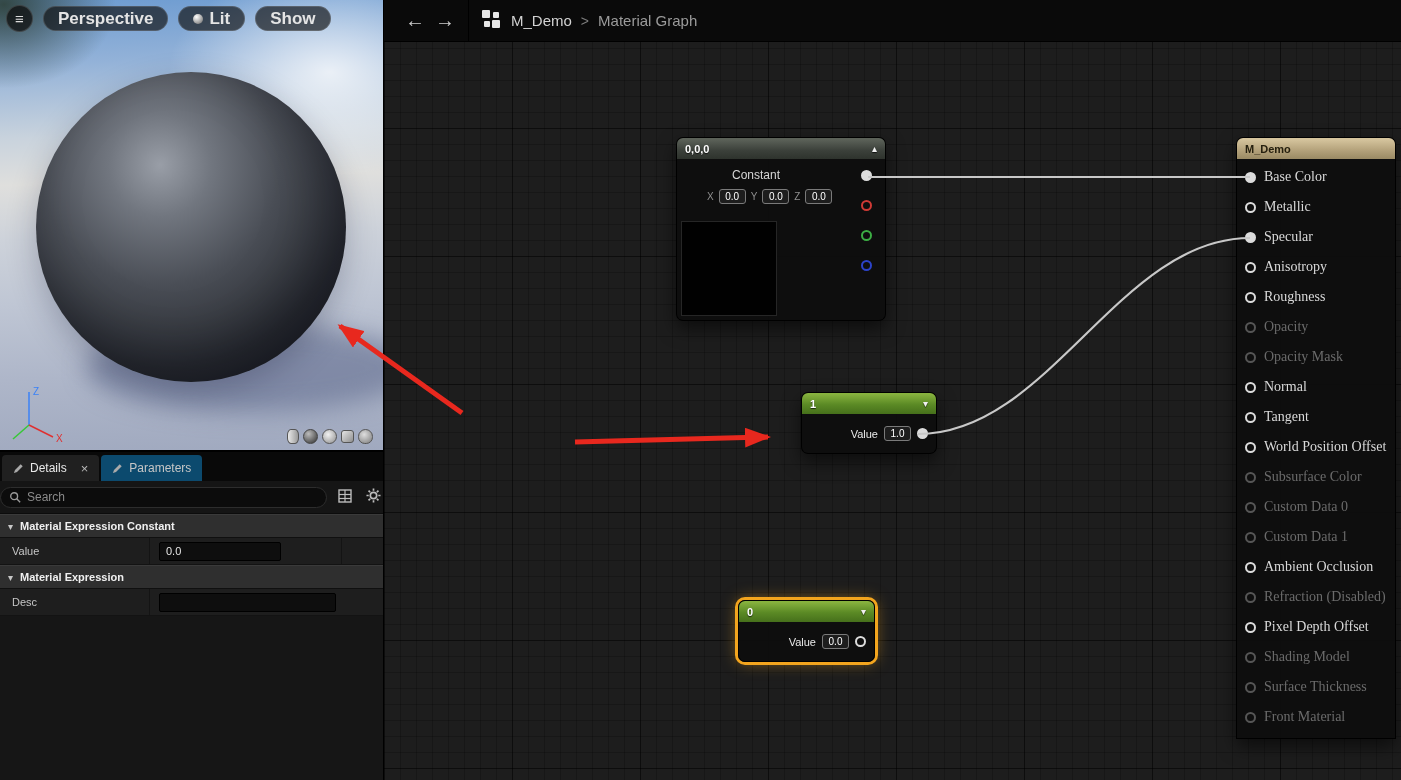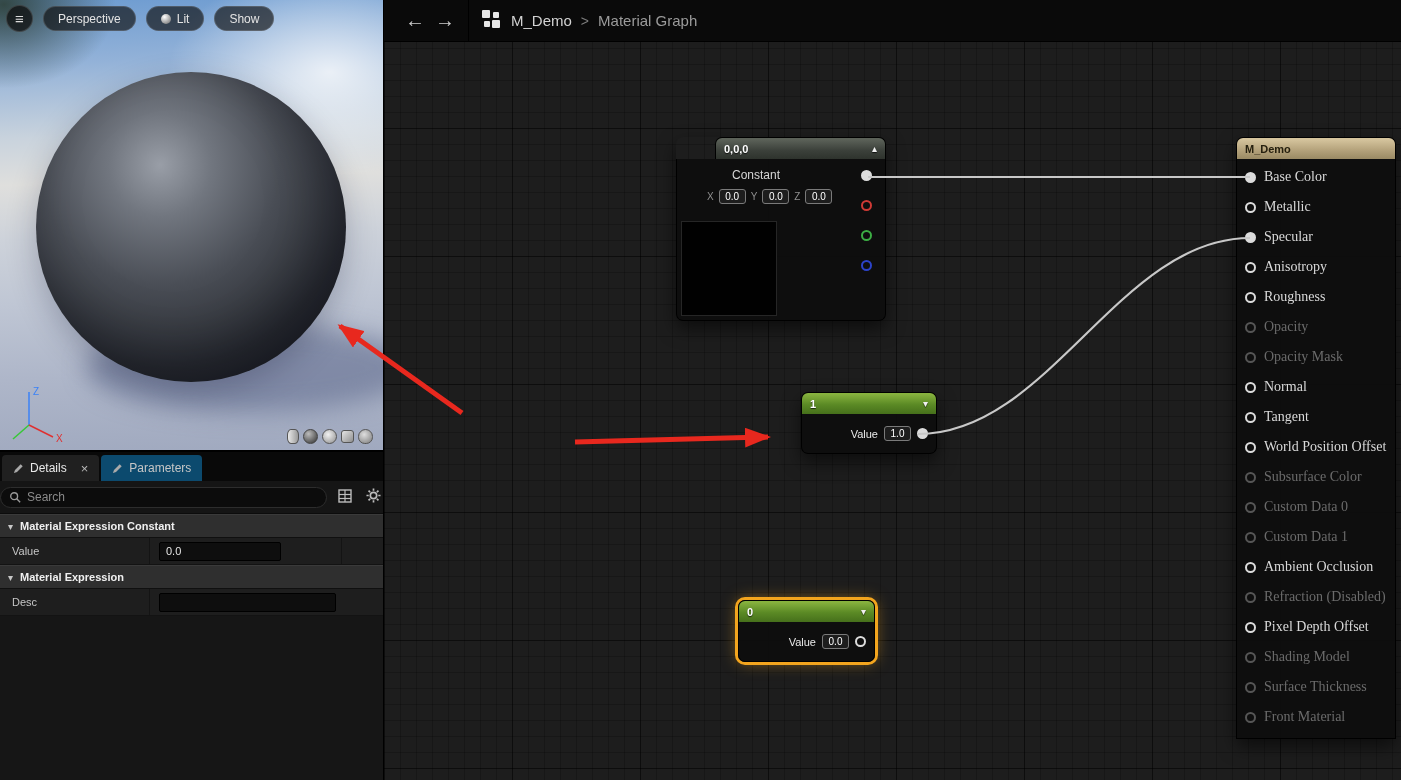--- a/index.html
+++ b/index.html
@@ -19,21 +19,21 @@
   }
   .vp-shadow { position:absolute; left:86px; top:324px; width:330px; height:88px; border-radius:50%;
     background:rgba(86,97,134,.52); filter:blur(12px); }
   .vp-sphere { position:absolute; left:36px; top:72px; width:310px; height:310px; border-radius:50%;
     background:radial-gradient(circle at 40% 30%, #999ea7 0%, #71767f 18%, #4a4e56 42%, #2b2e34 70%, #16181c 100%);
     box-shadow:inset -18px -26px 55px rgba(0,0,12,.35), 0 10px 30px rgba(20,25,50,.25); }
   .vp-toolbar { position:absolute; left:6px; top:5px; display:flex; align-items:center; gap:10px; z-index:3; }
   .vp-burger { width:27px; height:27px; border-radius:50%; border:1px solid rgba(255,255,255,.15);
     background:rgba(14,14,14,.74); color:#ddd; font-size:15px; line-height:25px; text-align:center; cursor:pointer; }
   .vp-pill { height:25px; padding:0 14px; border-radius:13px; border:1px solid rgba(255,255,255,.15);
-    background:rgba(14,14,14,.66); color:#e4e4e4; font-size:12px; display:flex; align-items:center; gap:6px; cursor:pointer; }
+    background:rgba(14,14,14,.66); color:#e4e4e4; font-size:17px; display:flex; align-items:center; gap:6px; cursor:pointer;font-weight:bold; }
   .lit-dot { width:10px; height:10px; border-radius:50%; flex:none;
     background:radial-gradient(circle at 35% 30%, #ffffff, #8a8a8a 75%); }
   .axis-gizmo { position:absolute; left:8px; top:382px; z-index:2; }
   .vp-shapes { position:absolute; right:10px; bottom:6px; display:flex; align-items:center; gap:4px; z-index:3; }
   .shape-btn { width:15px; height:15px; cursor:pointer; }
   .shape-cyl { width:12px; border-radius:4px/6px; background:linear-gradient(90deg,#e9e9e9,#9a9a9a); border:1px solid #555; }
   .shape-sph1 { border-radius:50%; background:radial-gradient(circle at 35% 30%, #bcbcbc, #2f2f2f); border:1px solid #444; }
   .shape-plane { border-radius:50%; background:radial-gradient(circle at 40% 35%, #f1f1f1, #8e8e8e); border:1px solid #555; }
   .shape-cube { width:13px; height:13px; border-radius:3px; background:linear-gradient(135deg,#e5e5e5,#8f8f8f); border:1px solid #555; }
   .shape-tea { border-radius:50% 50% 45% 45%; background:radial-gradient(circle at 40% 35%, #dedede, #7c7c7c); border:1px solid #555; }
@@ -89,21 +89,21 @@
   .chev { margin-left:auto; font-size:10px; color:#f0f0f0; cursor:pointer; }
 
   .pin { width:11px; height:11px; border-radius:50%; border:2px solid #dcdcdc; display:inline-block; flex:none; background:transparent; }
   .pin.connected { background:#dcdcdc; }
   .pin.disabled { border-color:#565656; }
   .pin.red { border-color:#cf3a35; } .pin.green { border-color:#3cae44; } .pin.blue { border-color:#2c43c9; }
   .pin.abs { position:absolute; }
 
   
   .node-c3 { left:292px; top:137px; width:210px; }
-  .c3-head { background:linear-gradient(180deg,#5b6158 8%,#3b403a 60%,#2e332d 100%);margin-left:39px; }
+  .c3-head { background:linear-gradient(180deg,#5b6158 8%,#3b403a 60%,#2e332d 100%); }
   .c3-body { height:162px; }
   .c3-caption { position:absolute; left:12px; top:9px; width:134px; text-align:center; color:#d6d6d6; font-size:12px; }
   .c3-xyz { position:absolute; left:30px; top:30px; display:flex; align-items:center; gap:5px; }
   .axlbl { color:#8f8f8f; font-size:10px; }
   .nval { width:27px; height:15px; background:#1d1d1d; border:1px solid #7a7a7a; border-radius:3px; color:#fff; font-size:10px; text-align:center; }
   .c3-preview { position:absolute; left:4px; top:62px; width:96px; height:95px; background:#010101; border:1px solid #262626; }
 
   
   .node-s1 { left:417px; top:392px; width:136px; }
   .node-s0 { left:354px; top:600px; width:137px; }

